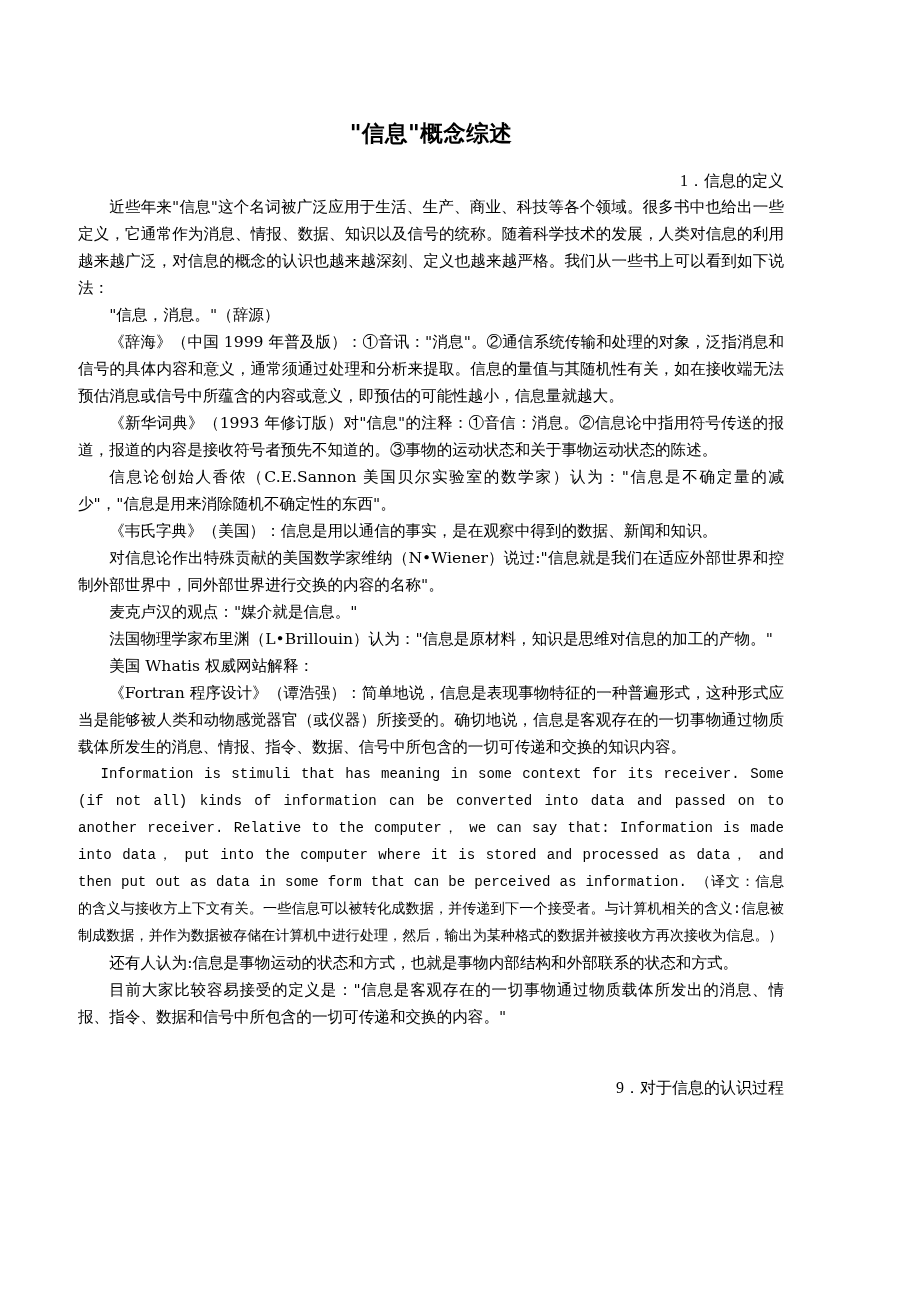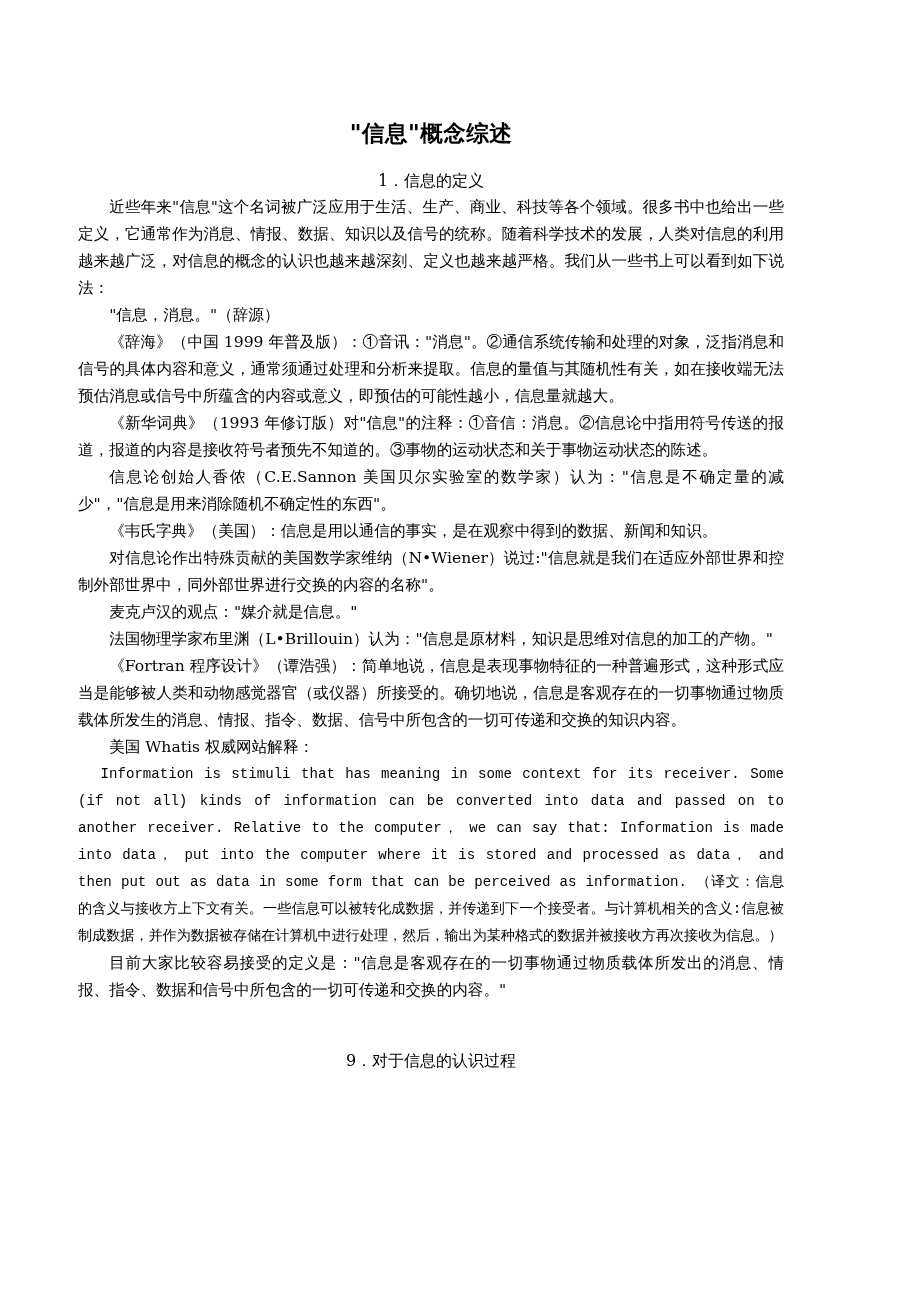--- a/index.html
+++ b/index.html
@@ -37,22 +37,23 @@
     padding-top: 118px;
     padding-bottom: 0;
     line-height: 30px;
     font-family: "DejaVu Sans", "Liberation Sans", sans-serif;
   }
   .section-heading {
     font-size: 16px;
     line-height: 27px;
     margin: 0;
     padding-top: 19px;
-    text-align: center;
+    text-align: right;
     white-space: pre;
+    font-family: Liberation Serif, serif;
   }
   .section-heading.second {
     padding-top: 43px;
   }
   p.para {
     font-size: 15.6px;
     line-height: 27px;
     margin: 0;
     text-align: justify;
     text-justify: inter-character;
@@ -81,22 +82,23 @@
 
     <p class="para">近些年来"信息"这个名词被广泛应用于生活、生产、商业、科技等各个领域。很多书中也给出一些定义，它通常作为消息、情报、数据、知识以及信号的统称。随着科学技术的发展，人类对信息的利用越来越广泛，对信息的概念的认识也越来越深刻、定义也越来越严格。我们从一些书上可以看到如下说法：</p>
     <p class="para">"信息，消息。"（辞源）</p>
     <p class="para">《辞海》（中国 1999 年普及版）：①音讯："消息"。②通信系统传输和处理的对象，泛指消息和信号的具体内容和意义，通常须通过处理和分析来提取。信息的量值与其随机性有关，如在接收端无法预估消息或信号中所蕴含的内容或意义，即预估的可能性越小，信息量就越大。</p>
     <p class="para">《新华词典》（1993 年修订版）对"信息"的注释：①音信：消息。②信息论中指用符号传送的报道，报道的内容是接收符号者预先不知道的。③事物的运动状态和关于事物运动状态的陈述。</p>
     <p class="para">信息论创始人香侬（C.E.Sannon 美国贝尔实验室的数学家）认为："信息是不确定量的减少"，"信息是用来消除随机不确定性的东西"。</p>
     <p class="para">《韦氏字典》（美国）：信息是用以通信的事实，是在观察中得到的数据、新闻和知识。</p>
     <p class="para">对信息论作出特殊贡献的美国数学家维纳（N•Wiener）说过:"信息就是我们在适应外部世界和控制外部世界中，同外部世界进行交换的内容的名称"。</p>
     <p class="para">麦克卢汉的观点："媒介就是信息。"</p>
     <p class="para">法国物理学家布里渊（L•Brillouin）认为："信息是原材料，知识是思维对信息的加工的产物。"</p>
+    <p class="para">美国 Whatis 权威网站解释：</p>
     <p class="para">《Fortran 程序设计》（谭浩强）：简单地说，信息是表现事物特征的一种普遍形式，这种形式应当是能够被人类和动物感觉器官（或仪器）所接受的。确切地说，信息是客观存在的一切事物通过物质载体所发生的消息、情报、指令、数据、信号中所包含的一切可传递和交换的知识内容。</p>
-    <p class="para">美国 Whatis 权威网站解释：</p>
     <p class="para en">Information is stimuli that has meaning in some context for its receiver. Some (if not all) kinds of information can be converted into data and passed on to another receiver. Relative to the computer， we can say that: Information is made into data， put into the computer where it is stored and processed as data， and then put out as data in some form that can be perceived as information. （译文：信息的含义与接收方上下文有关。一些信息可以被转化成数据，并传递到下一个接受者。与计算机相关的含义:信息被制成数据，并作为数据被存储在计算机中进行处理，然后，输出为某种格式的数据并被接收方再次接收为信息。）</p>
+    <p class="para">还有人认为:信息是事物运动的状态和方式，也就是事物内部结构和外部联系的状态和方式。</p>
     <p class="para">目前大家比较容易接受的定义是："信息是客观存在的一切事物通过物质载体所发出的消息、情报、指令、数据和信号中所包含的一切可传递和交换的内容。"</p>
 
     <div class="section-heading second">9．对于信息的认识过程</div>
 
 
   </div>
 </div>
 
 </body></html>

